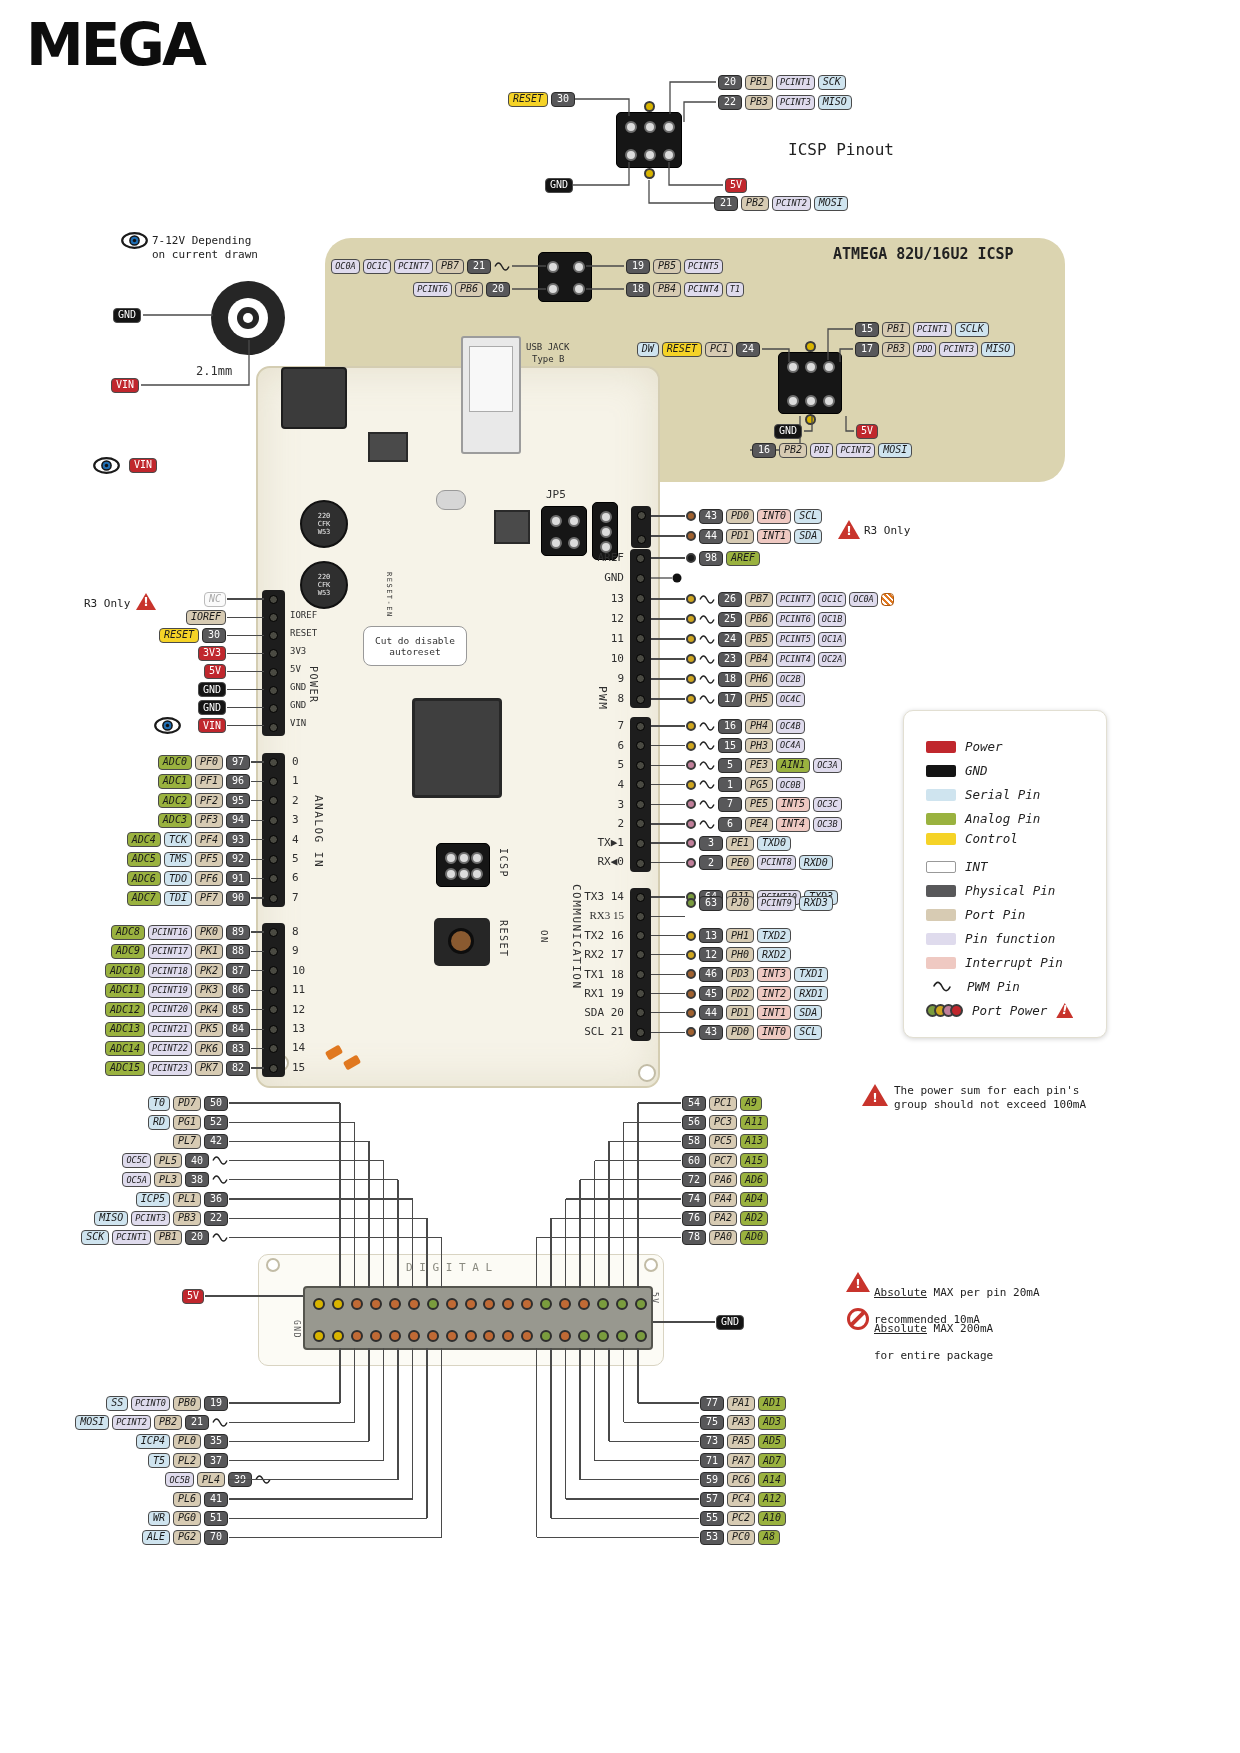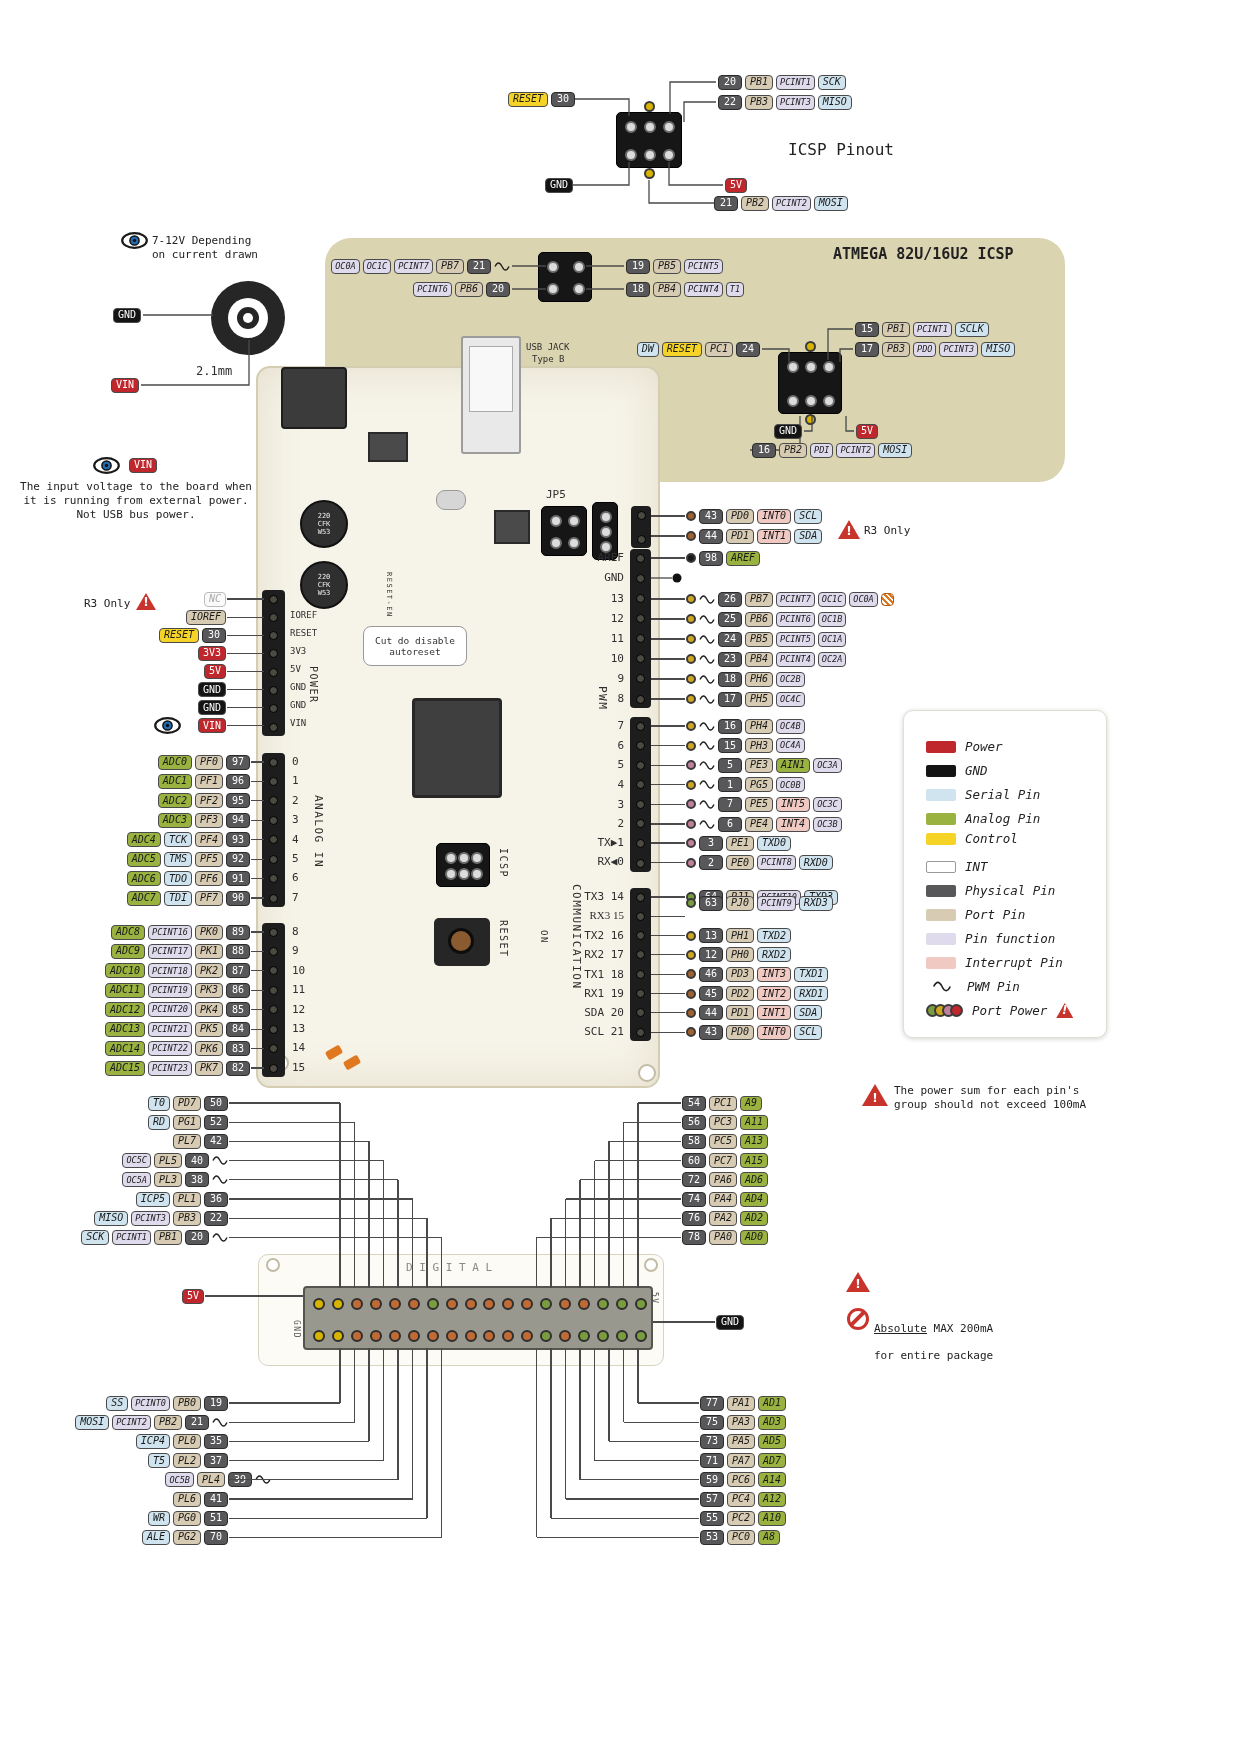--- a/index.html
+++ b/index.html
@@ -104,20 +104,21 @@
         display:flex;align-items:center;justify-content:center;box-sizing:border-box}
   .f-date{color:#111;font-weight:bold;font-size:14px;text-align:center;margin-top:7px;white-space:nowrap}
   .f-ver{color:#999;font-size:11px;text-align:center;margin-top:3px}
 </style>
 </head>
 <body>
 
 <div id="canvas">
 
   <div id="logo">
+    <span class="logo-mega">MEGA</span>
   </div>
 
   <div id="atmbox"></div>
   <div id="title-icsp">ICSP Pinout</div>
   <div id="title-atmega">ATMEGA 82U/16U2 ICSP</div>
 
   <div id="board">
       <div class="board-body" style="left: 256px; top: 366px; width: 404px; height: 722px;"></div>
       <div class="board-ghost" style="left: 258px; top: 1254px; width: 406px; height: 112px;"></div>
       <div class="ring dark" style="left: 211px; top: 281px; width: 74px; height: 74px; border-radius: 50%;"></div>
@@ -1150,27 +1151,28 @@
         </svg></div>
       <div class="tri" style="left: 136px; top: 593px; width: 20px; height: 17px;"></div>
       <div class="tri" style="left: 838px; top: 520px; width: 22px; height: 19px;"></div>
       <div class="tri" style="left: 862px; top: 1084px; width: 26px; height: 22px;"></div>
       <div class="tri" style="left: 846px; top: 1272px; width: 24px; height: 20px;"></div>
       <div class="noent" style="left: 847px; top: 1308px;"></div>
     </div>
 
   <div id="note-supply" class="note">7-12V Depending
 on current drawn</div>
-  <div id="note-vinbody" class="note">The input voltage to the board when
-it is running from external power.
-Not USB bus power.</div>
   <div id="note-r3left" class="note">R3 Only</div>
   <div id="note-r3right" class="note">R3 Only</div>
   <div id="note-powersum" class="note">The power sum for each pin's
 group should not exceed 100mA</div>
+  <div id="note-abspin" class="note">
+    <span class="u">Absolute</span><span> MAX per pin 20mA</span><br>
+    <span>recommended 10mA</span>
+  </div>
   <div id="note-abspkg" class="note">
     <span class="u">Absolute</span><span> MAX 200mA</span><br>
     <span>for entire package</span>
   </div>
 
   <div id="legendbox">
       <div id="legend-items">
         <div class="legend-item" style="left: 22px; top: 28px;">
           <span class="lg-sw" style="background: rgb(192, 39, 45);"></span>
           <span>Power</span>

